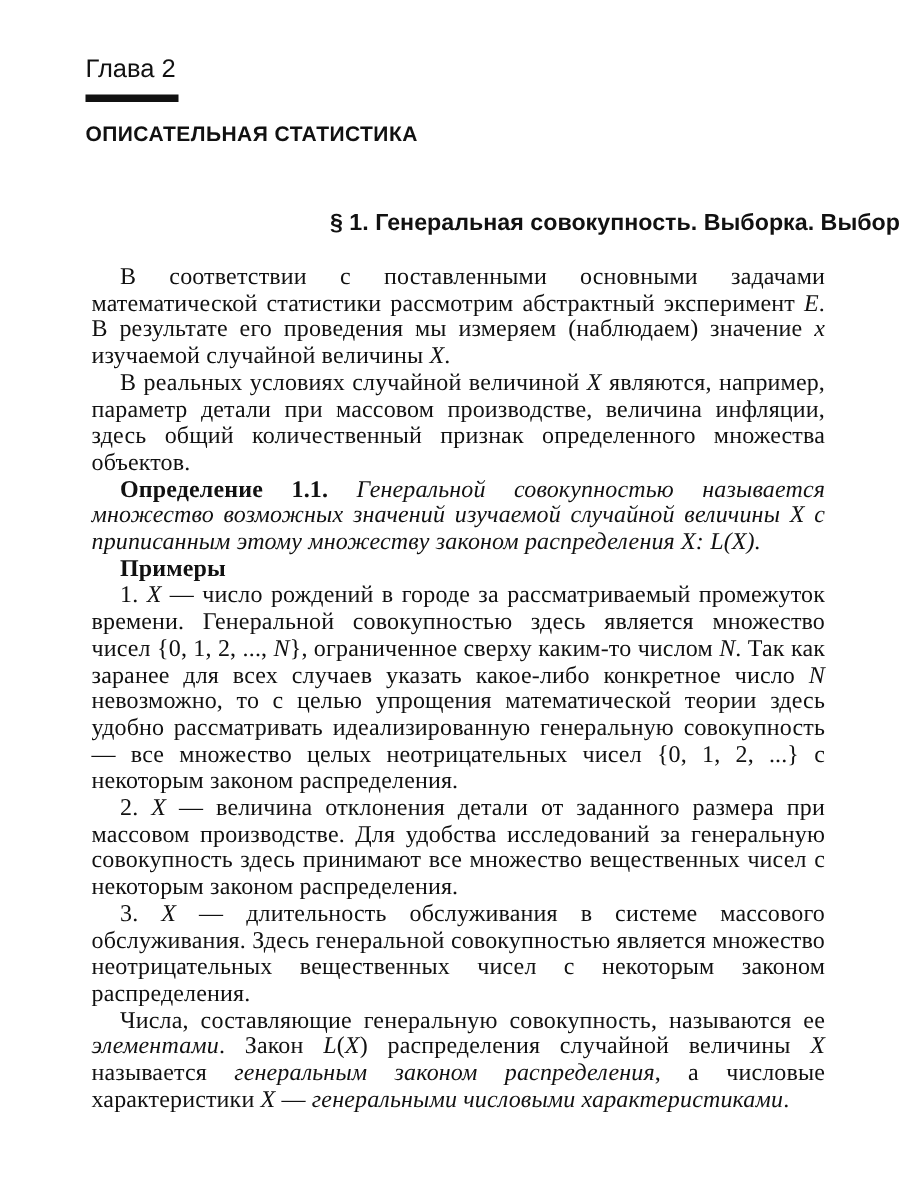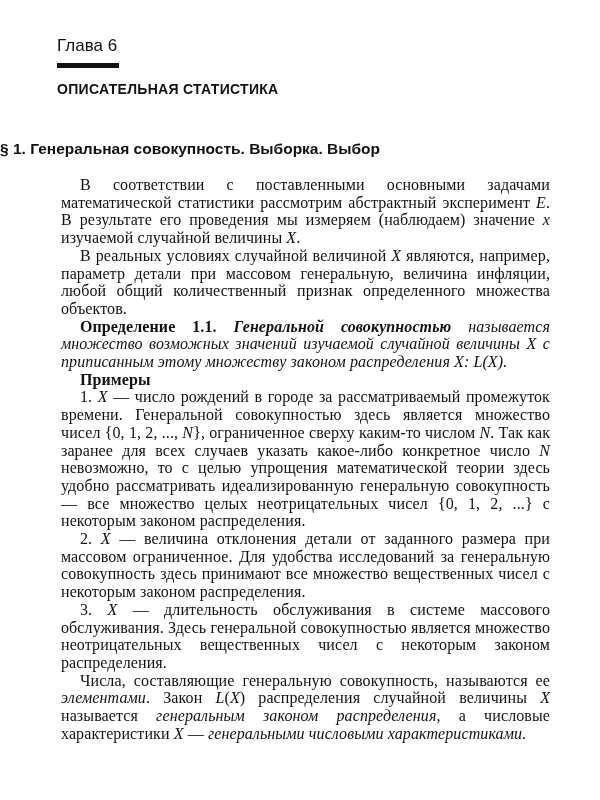--- a/index.html
+++ b/index.html
@@ -38,21 +38,21 @@
     margin-top: 9px;
     font-family: "Liberation Sans", sans-serif;
     font-size: 14px;
     line-height: 24px;
     font-weight: 700;
     letter-spacing: 0.3px;
     color: #111111;
   }
   .section-heading {
     margin-top: 38px;
-    text-align: left;
+    text-align: right;
     font-family: "Liberation Sans", sans-serif;
     font-size: 15.5px;
     line-height: 19px;
     font-weight: 700;
     color: #111111;
   }
   .body-text {
     margin: 18px 50px 0 61px;
     font-family: "Liberation Serif", "DejaVu Serif", serif;
     font-size: 16px;
@@ -61,39 +61,39 @@
     text-align: justify;
     color: #111111;
   }
   .body-text p {
     margin: 0;
     text-indent: 19px;
   }
   .seg-n { font-style: normal; font-weight: 400; }
   .seg-i { font-style: italic; font-weight: 400; }
   .seg-b { font-style: normal; font-weight: 700; }
-  .seg-bi { font-style: italic; font-weight: 700; }
+  .seg-bi { font-style: italic; font-weight: 400; }
 </style>
 </head>
 <body>
 
 <div class="page">
 
   <div class="chapter-block">
-    <div class="chapter-label">Глава 6</div>
+    <div class="chapter-label">Глава 2</div>
     <div class="chapter-rule"></div>
     <div class="chapter-title">ОПИСАТЕЛЬНАЯ СТАТИСТИКА</div>
   </div>
 
   <div class="section-heading">§ 1. Генеральная совокупность. Выборка. Выбор</div>
 
   <div class="body-text">
     <p><span class="seg-n">В соответствии с поставленными основными задачами математической статистики рассмотрим абстрактный эксперимент </span><span class="seg-i">E</span><span class="seg-n">. В результате его проведения мы измеряем (наблюдаем) значение </span><span class="seg-i">x</span><span class="seg-n"> изучаемой случайной величины </span><span class="seg-i">X</span><span class="seg-n">.</span></p>
-    <p><span class="seg-n">В реальных условиях случайной величиной </span><span class="seg-i">X</span><span class="seg-n"> являются, например, параметр детали при массовом генеральную, величина инфляции, любой общий количественный признак определенного множества объектов.</span></p>
+    <p><span class="seg-n">В реальных условиях случайной величиной </span><span class="seg-i">X</span><span class="seg-n"> являются, например, параметр детали при массовом производстве, величина инфляции, здесь общий количественный признак определенного множества объектов.</span></p>
     <p><span class="seg-b">Определение 1.1. </span><span class="seg-bi">Генеральной совокупностью</span><span class="seg-i"> называется множество возможных значений изучаемой случайной величины X с приписанным этому множеству законом распределения X: L(X).</span></p>
     <p><span class="seg-b">Примеры</span></p>
     <p><span class="seg-n">1. </span><span class="seg-i">X</span><span class="seg-n"> — число рождений в городе за рассматриваемый промежуток времени. Генеральной совокупностью здесь является множество чисел {0, 1, 2, ..., </span><span class="seg-i">N</span><span class="seg-n">}, ограниченное сверху каким-то числом </span><span class="seg-i">N</span><span class="seg-n">. Так как заранее для всех случаев указать какое-либо конкретное число </span><span class="seg-i">N</span><span class="seg-n"> невозможно, то с целью упрощения математической теории здесь удобно рассматривать идеализированную генеральную совокупность — все множество целых неотрицательных чисел {0, 1, 2, ...} с некоторым законом распределения.</span></p>
-    <p><span class="seg-n">2. </span><span class="seg-i">X</span><span class="seg-n"> — величина отклонения детали от заданного размера при массовом ограниченное. Для удобства исследований за генеральную совокупность здесь принимают все множество вещественных чисел с некоторым законом распределения.</span></p>
+    <p><span class="seg-n">2. </span><span class="seg-i">X</span><span class="seg-n"> — величина отклонения детали от заданного размера при массовом производстве. Для удобства исследований за генеральную совокупность здесь принимают все множество вещественных чисел с некоторым законом распределения.</span></p>
     <p><span class="seg-n">3. </span><span class="seg-i">X</span><span class="seg-n"> — длительность обслуживания в системе массового обслуживания. Здесь генеральной совокупностью является множество неотрицательных вещественных чисел с некоторым законом распределения.</span></p>
     <p><span class="seg-n">Числа, составляющие генеральную совокупность, называются ее </span><span class="seg-i">элементами</span><span class="seg-n">. Закон </span><span class="seg-i">L</span><span class="seg-n">(</span><span class="seg-i">X</span><span class="seg-n">) распределения случайной величины </span><span class="seg-i">X</span><span class="seg-n"> называется </span><span class="seg-i">генеральным законом распределения</span><span class="seg-n">, а числовые характеристики </span><span class="seg-i">X</span><span class="seg-n"> — </span><span class="seg-i">генеральными числовыми характеристиками</span><span class="seg-n">.</span></p>
   </div>
 
 </div>
 
 </body></html>

